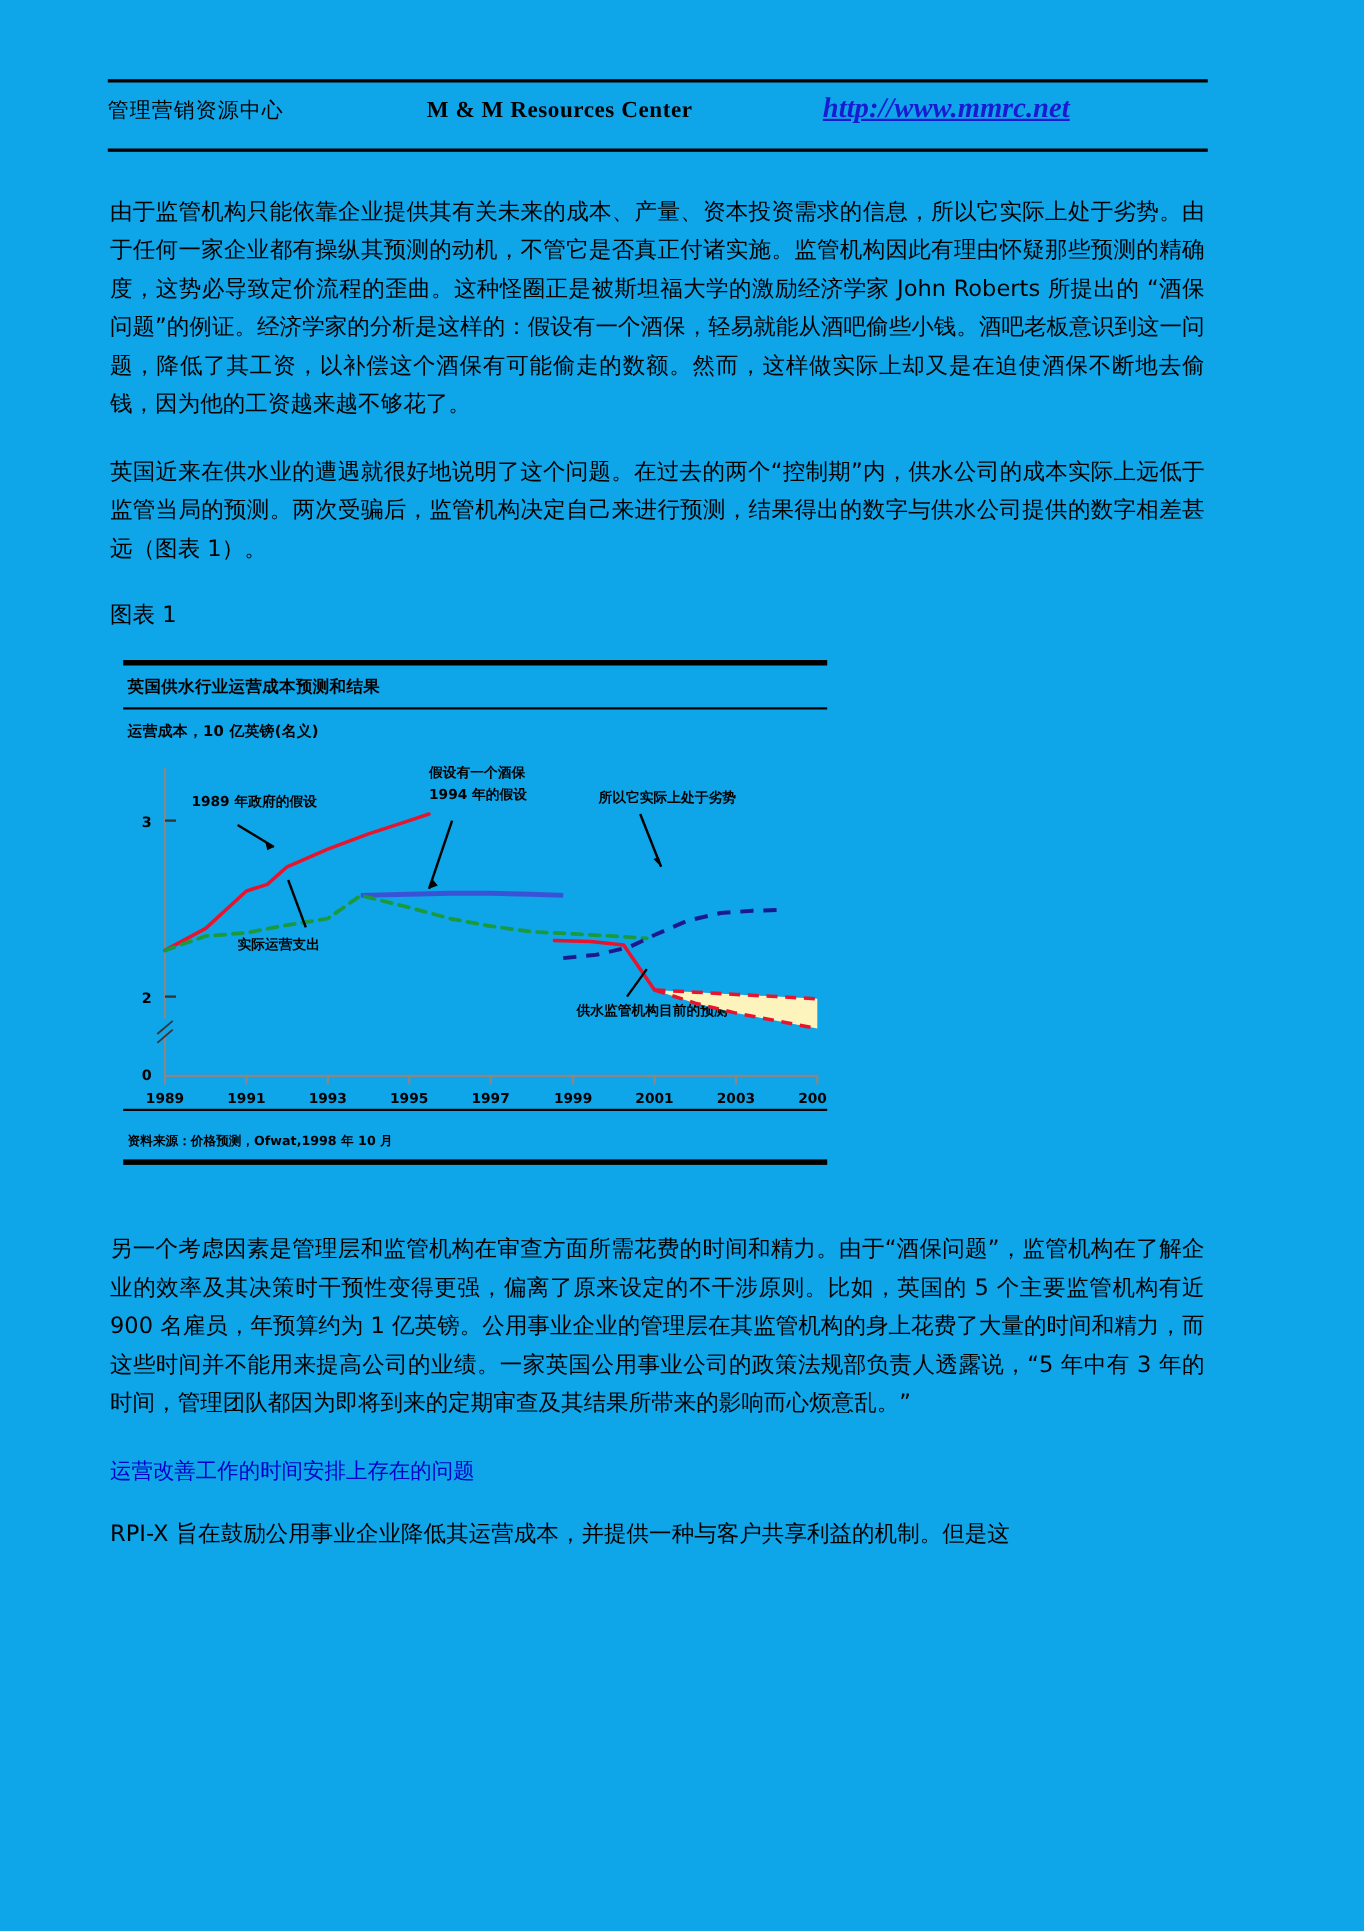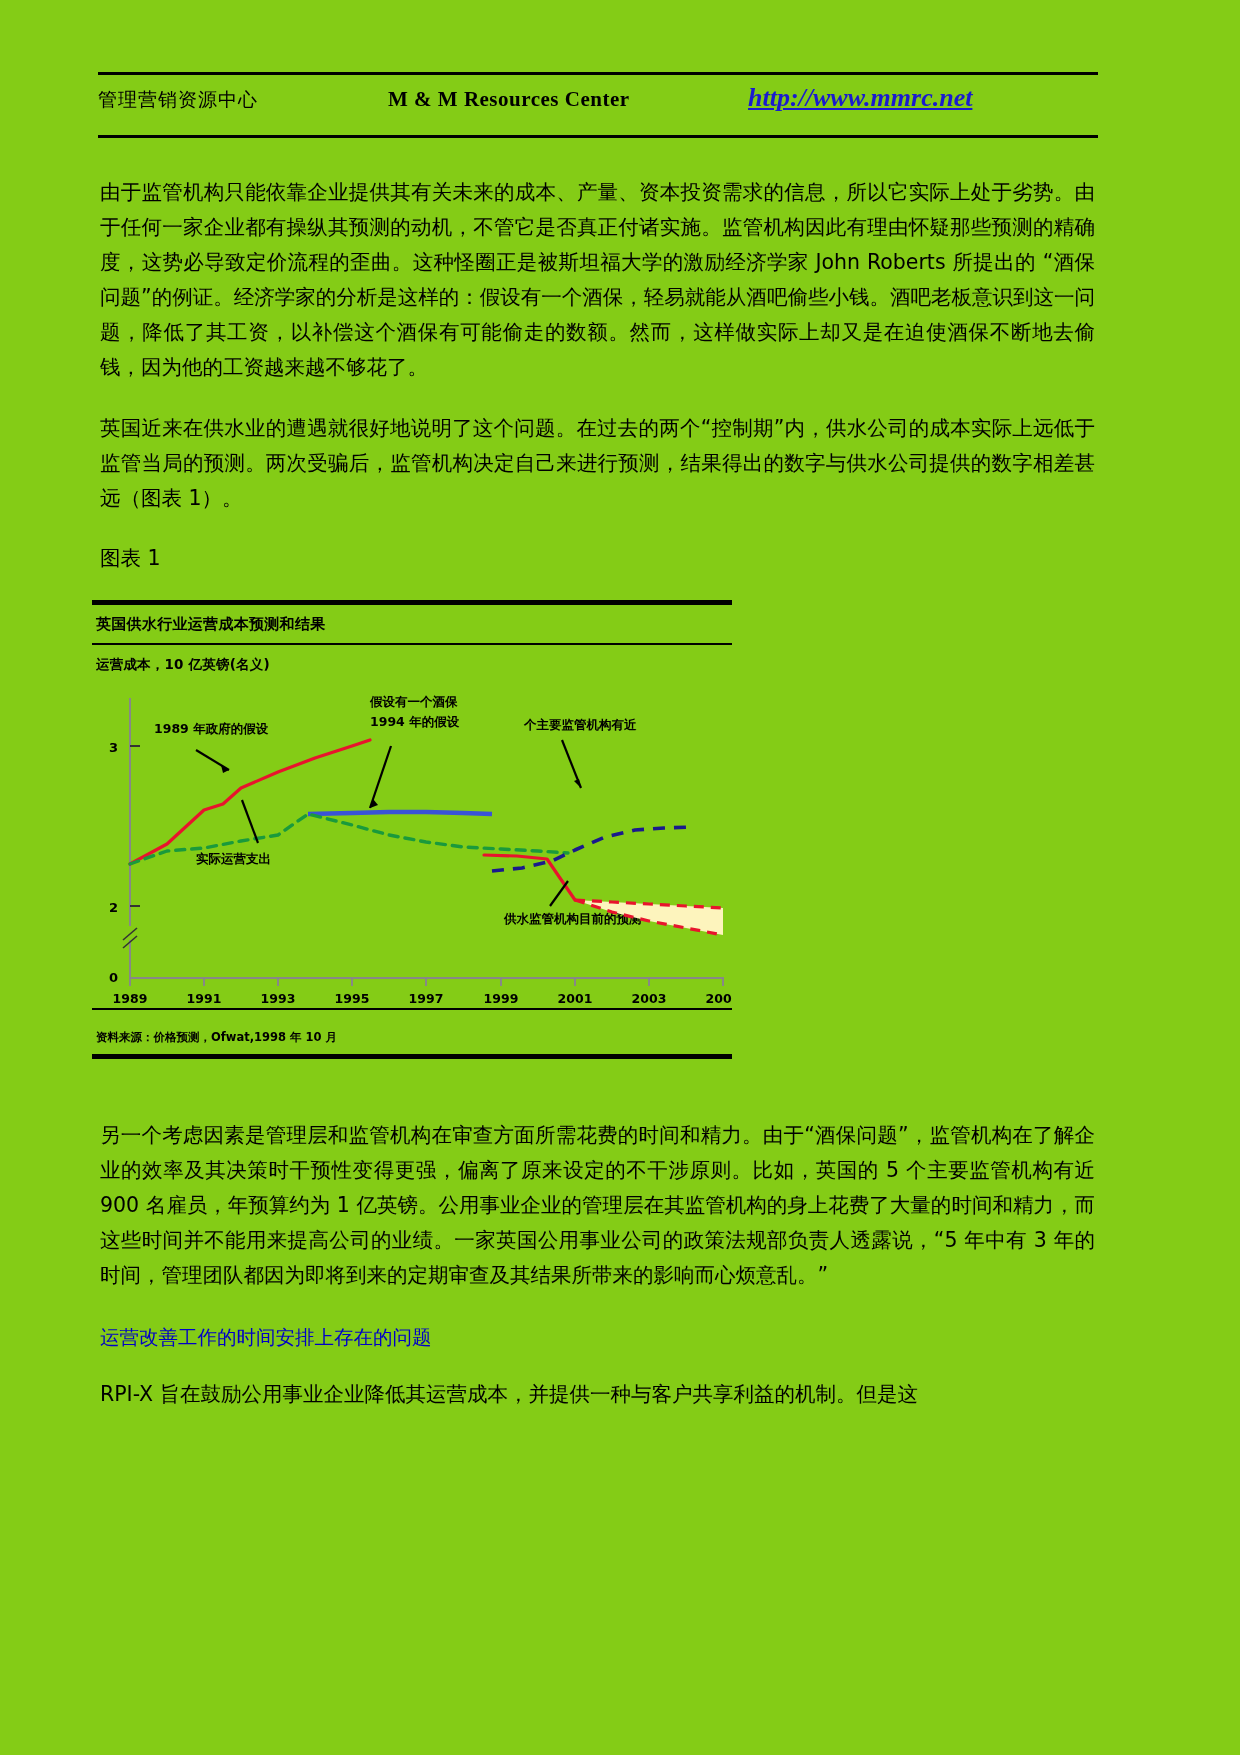--- a/index.html
+++ b/index.html
@@ -1,38 +1,38 @@
 <!DOCTYPE html>
 <html><head>
 <meta charset="utf-8">
 <style>
   html,body{margin:0;padding:0;background:#ffffff;}
   body{width:1240px;height:1755px;font-family:"Liberation Serif",serif;color:#000;position:relative;overflow:hidden;}
 
-  .page{position:absolute;inset:0;background:#84cc16;}
+  .page{position:absolute;inset:0;background:#0ea5e9;}
 
   
   .header{position:absolute;left:98px;top:72px;width:1000px;}
   .hdr-rule-top{height:3px;background:#000;width:100%;}
   .hdr-row{display:flex;align-items:baseline;height:50px;padding-top:8px;}
   .hdr-cn{font-family:"DejaVu Sans",sans-serif;font-size:19px;letter-spacing:1px;color:#000;width:290px;}
   .hdr-mid{font-family:"Liberation Serif",serif;font-weight:bold;font-size:21px;letter-spacing:.5px;width:360px;text-align:left;}
   .hdr-url{font-family:"Liberation Serif",serif;font-weight:bold;font-style:italic;font-size:26px;color:#1a1ad0;text-decoration:underline;flex:1;white-space:nowrap;}
   .hdr-rule-bot{height:3px;background:#000;width:100%;margin-top:2px;}
 
   
   .content{position:absolute;left:100px;top:175px;width:995px;}
   p.para{font-family:"DejaVu Sans",sans-serif;font-size:20.5px;line-height:35px;margin:0 0 26px 0;text-align:justify;
          text-justify:inter-character;letter-spacing:0px;color:#000;}
   p.para.last{margin-bottom:0;}
   .figlabel{font-family:"DejaVu Sans",sans-serif;font-size:20.5px;line-height:32px;margin:0 0 20px 0;}
   .sec-head{font-family:"DejaVu Sans",sans-serif;font-size:19.5px;color:#0000c8;margin:30px 0 24px 0;line-height:30px;}
 
   
-  .exhibit{position:absolute;left:92px;top:600px;width:640px;}
+  .exhibit{position:absolute;left:112px;top:600px;width:640px;}
   .ex-rule-thick{height:5px;background:#000;width:100%;}
   .ex-rule-thin{height:2px;background:#000;width:100%;}
   .ex-title{font-family:"DejaVu Sans",sans-serif;font-weight:bold;font-size:15px;padding:10px 4px 9px 4px;letter-spacing:.3px;}
   .ex-subtitle{font-family:"DejaVu Sans",sans-serif;font-weight:bold;font-size:13.5px;padding:11px 4px 4px 4px;letter-spacing:.2px;}
   .ex-plot{position:relative;height:330px;width:100%;}
   .ex-source{font-family:"DejaVu Sans",sans-serif;font-weight:bold;font-size:11.5px;padding:20px 4px 9px 4px;}
 
   .annot{position:absolute;font-family:"DejaVu Sans",sans-serif;font-weight:bold;font-size:12.5px;line-height:17px;color:#000;white-space:nowrap;}
 
   svg.plot{position:absolute;left:0;top:0;}
@@ -62,21 +62,21 @@
     <div class="ex-rule-thick"></div>
     <div class="ex-title">英国供水行业运营成本预测和结果</div>
     <div class="ex-rule-thin"></div>
     <div class="ex-subtitle">运营成本，10 亿英镑(名义)</div>
 
     <div class="ex-plot">
 
       <div class="annot" style="left:62px;top:42px;">1989 年政府的假设</div>
       <div class="annot" style="left:278px;top:15px;">假设有一个酒保</div>
       <div class="annot" style="left:278px;top:35px;">1994 年的假设</div>
-      <div class="annot" style="left:432px;top:38px;">个主要监管机构有近</div>
+      <div class="annot" style="left:432px;top:38px;">所以它实际上处于劣势</div>
       <div class="annot" style="left:104px;top:172px;">实际运营支出</div>
       <div class="annot" style="left:412px;top:232px;">供水监管机构目前的预测</div>
 
       <svg class="plot" width="640" height="330" viewBox="0 0 640 330">
 
         <line x1="38" y1="20" x2="38" y2="248" stroke="#888" stroke-width="2"></line>
         <line x1="38" y1="262" x2="38" y2="300" stroke="#888" stroke-width="2"></line>
 
         <line x1="31" y1="262" x2="45" y2="250" stroke="#333" stroke-width="1.6"></line>
         <line x1="31" y1="270" x2="45" y2="258" stroke="#333" stroke-width="1.6"></line>

